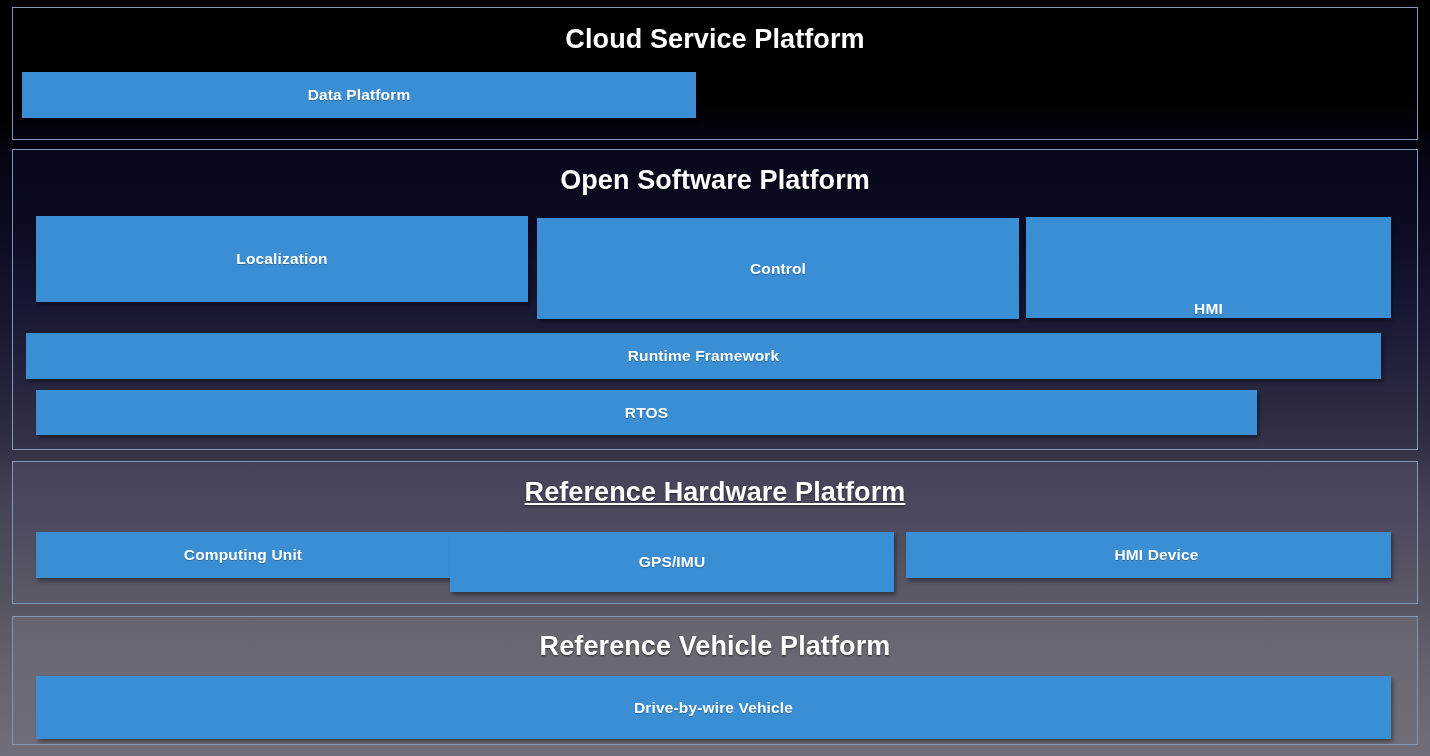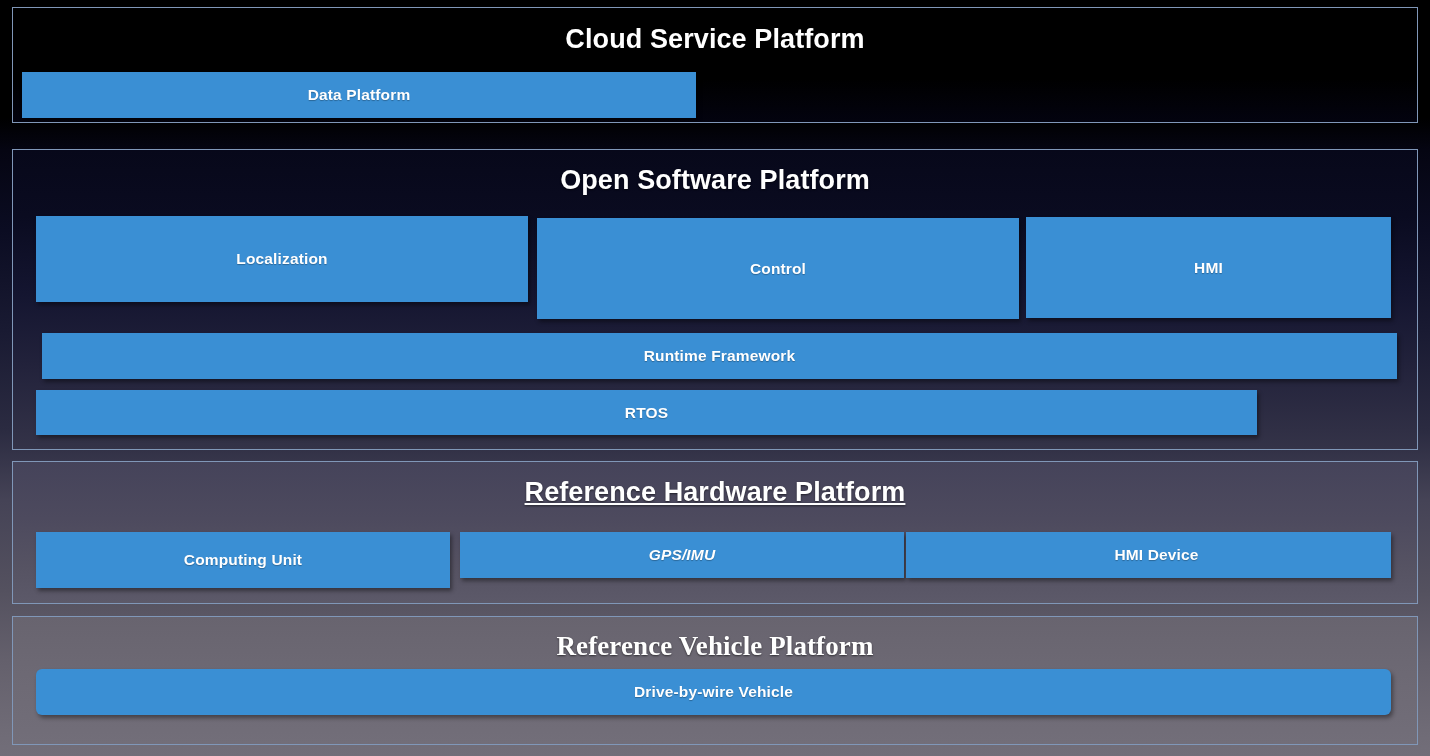--- a/index.html
+++ b/index.html
@@ -55,21 +55,21 @@
     color:#ffffff;
     font-weight:bold;
     font-size:15.5px;
     letter-spacing:.15px;
     box-shadow:2px 3px 4px rgba(0,0,0,.40);
     text-shadow:0 1px 1px rgba(0,0,0,.28);
   }
 
   
   #sec-cloud {
-    top:7px; height:116px;
+    top:7px; height:133px;
     background:linear-gradient(180deg,#000000 0%,#000000 62%,#03030f 100%);
   }
   #sec-cloud .sec-title { margin-top:16px; font-size:27px; }
   #box-data-platform { left:9px;  top:64px; width:674px; height:46px; }
   #box-dueros       { left:709px; top:64px; width:674px; height:46px; }
 
   
   .spell {
     position:relative;
     text-decoration:underline;
@@ -91,41 +91,41 @@
 
   
   #sec-software {
     top:149px; height:301px;
     background:linear-gradient(180deg,
        #07081a 0%, #0a0b20 22%, #141530 48%, #22223b 72%, #343348 100%);
   }
   #sec-software .sec-title { margin-top:15px; font-size:27px; }
   #box-localization { left:23px;  top:66px; width:492px; height:86px; }
   #box-control      { left:524px; top:68px; width:482px; height:101px; }
-  #box-hmi          { left:1013px;top:67px; width:365px; height:101px; }
-  #box-runtime      { left:29px;  top:183px; width:1355px; height:46px;text-align:center; }
+  #box-hmi          { left:1013px;top:67px; width:365px; height:101px;align-items:flex-end; }
+  #box-runtime      { left:13px;  top:183px; width:1355px; height:46px;text-align:center; }
   #box-rtos         { left:23px;  top:240px; width:1221px; height:45px; }
 
   
   #sec-hardware {
     top:461px; height:143px;
     background:linear-gradient(180deg,#45435a 0%,#4d4a5e 40%,#565363 75%,#5c5969 100%);
   }
   #sec-hardware .sec-title { margin-top:15px; font-size:27px;text-decoration:underline; }
-  #box-computing-unit { left:23px;  top:70px; width:414px; height:56px; }
-  #box-gps-imu        { left:447px; top:70px; width:444px; height:46px;font-style:italic; }
+  #box-computing-unit { left:23px;  top:70px; width:414px; height:46px; }
+  #box-gps-imu        { left:437px; top:70px; width:444px; height:60px; }
   #box-hmi-device     { left:893px; top:70px; width:485px; height:46px;padding-left:16px; }
 
   
   #sec-vehicle {
     top:616px; height:129px;
     background:linear-gradient(180deg,#68646f 0%,#6d6974 45%,#726e79 100%);
   }
-  #sec-vehicle .sec-title { margin-top:14px; font-size:27px;font-family:Liberation Serif, serif; }
-  #box-drive-by-wire { left:23px; top:52px; width:1355px; height:46px;border-radius:6px; }
+  #sec-vehicle .sec-title { margin-top:14px; font-size:27px; }
+  #box-drive-by-wire { left:23px; top:59px; width:1355px; height:63px; }
 </style>
 </head>
 <body>
 
 <div class="section" id="sec-cloud">
   <div class="sec-title">Cloud Service Platform</div>
 
   <div class="bbox" id="box-data-platform">
     <span>Data Platform</span>
   </div>

